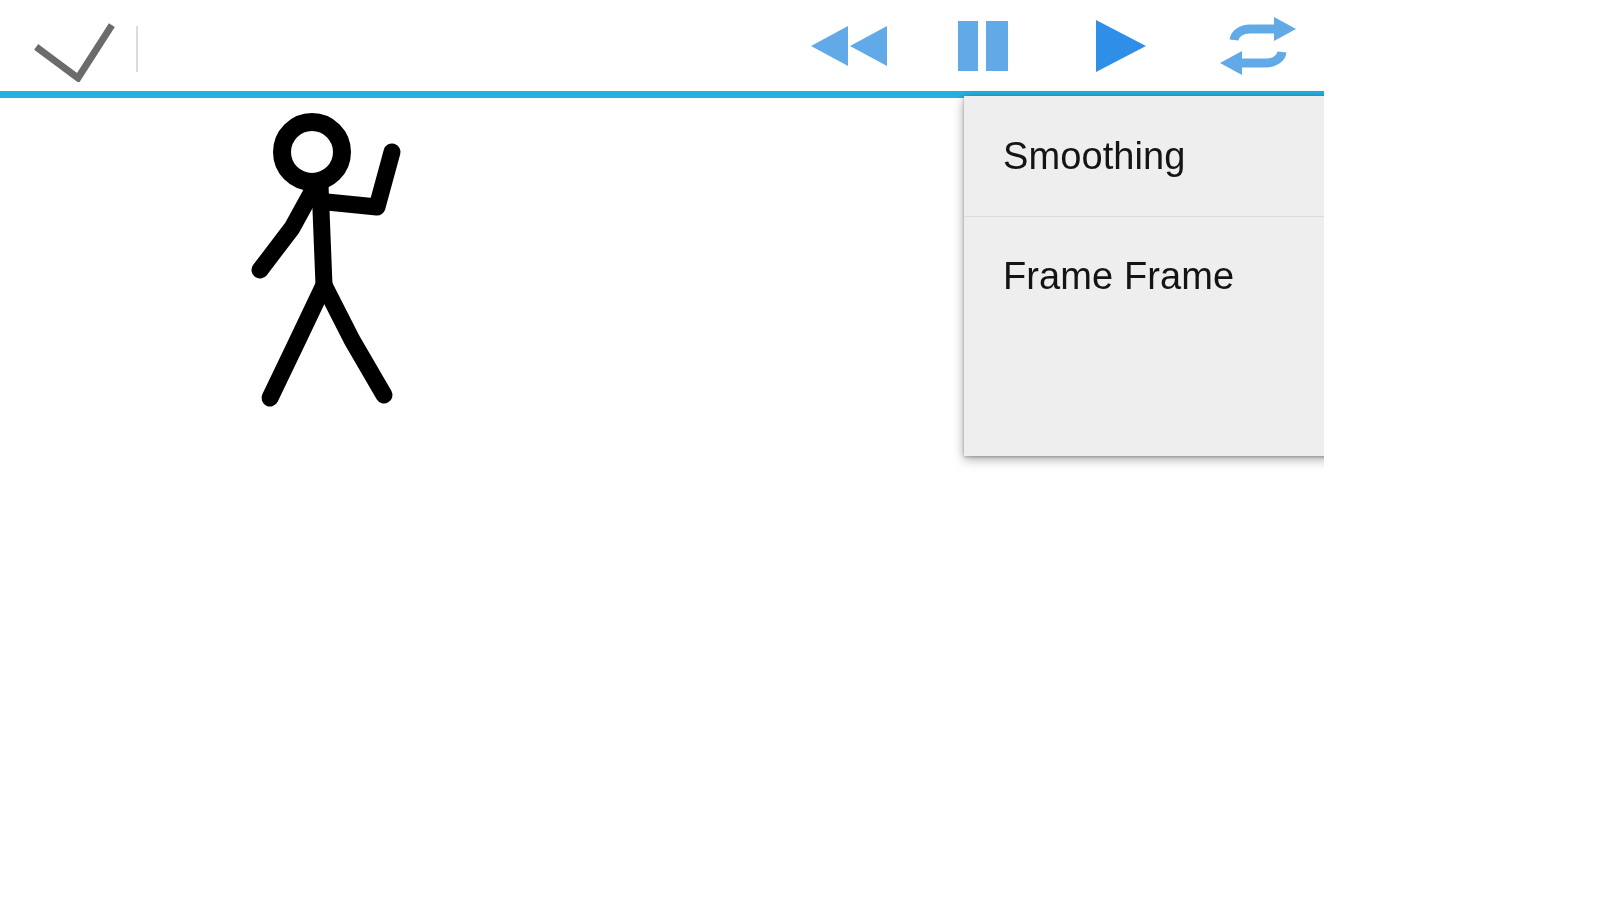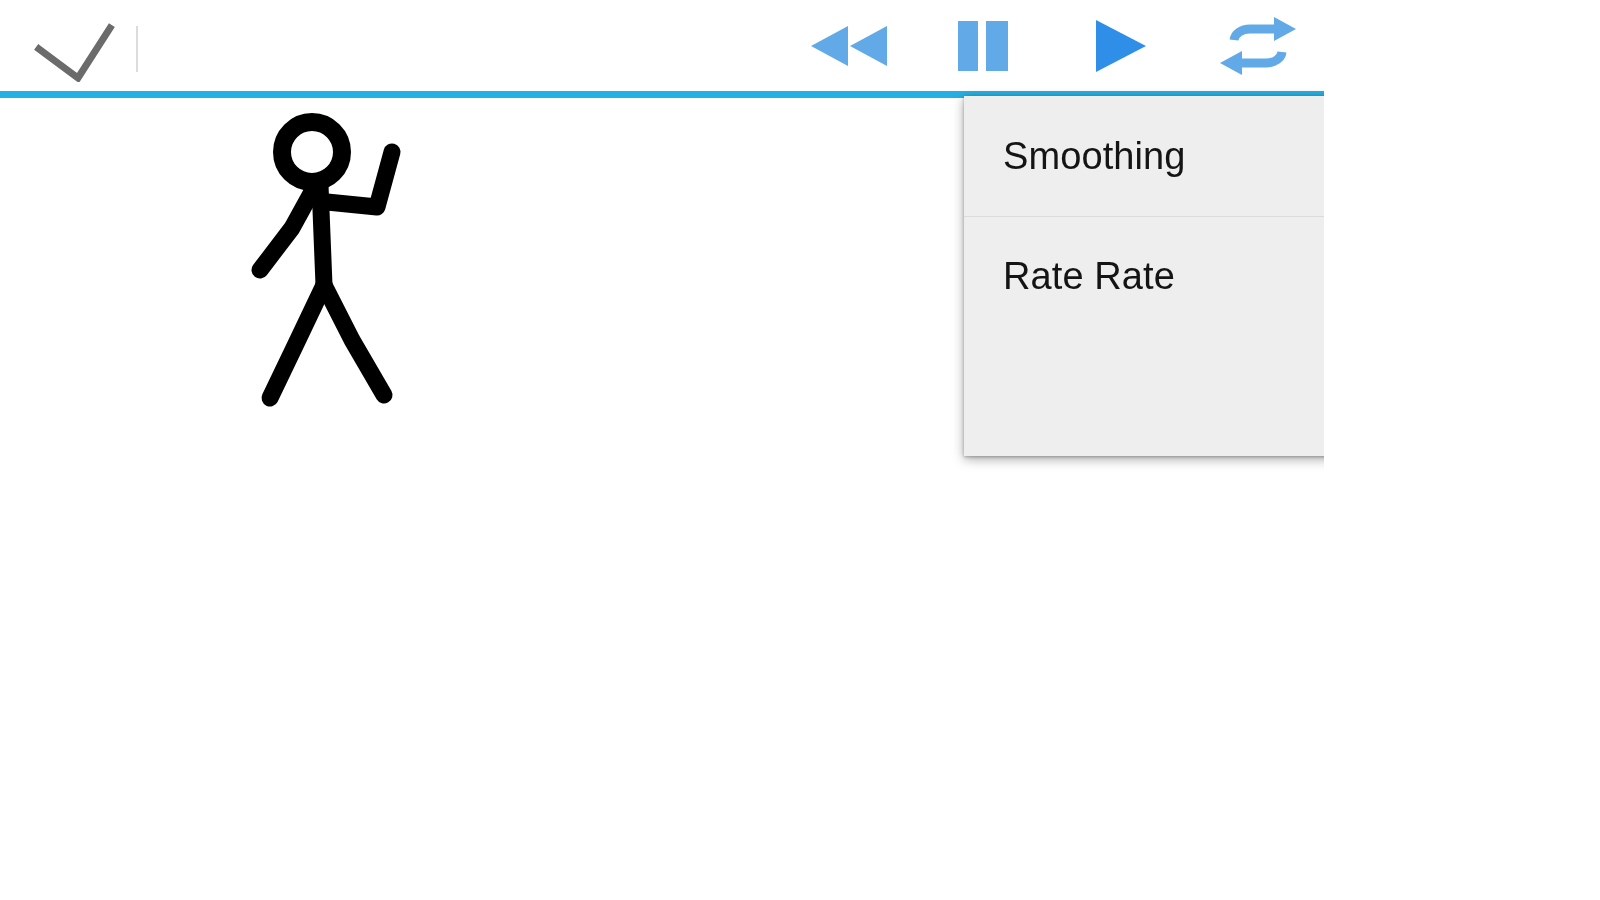--- a/index.html
+++ b/index.html
@@ -220,21 +220,21 @@
           <path d="M92 175 L120 230 L152 285"></path>
         </g>
       </svg>
     </div>
 
     <div id="overflow-menu">
       <div class="menu-item">
         <span>Smoothing</span>
       </div>
       <div class="menu-item">
-        <span>Rate Rate</span>
+        <span>Frame Frame</span>
       </div>
     </div>
 
   </div>
 
   <div id="nav-bar">
 
     <div class="nav-btn" id="nav-recents">
       <svg width="52" height="52" viewBox="0 0 52 52">
         <rect x="6" y="6" width="40" height="40" rx="2" fill="none" stroke="#9a9a9a" stroke-width="5"></rect>

